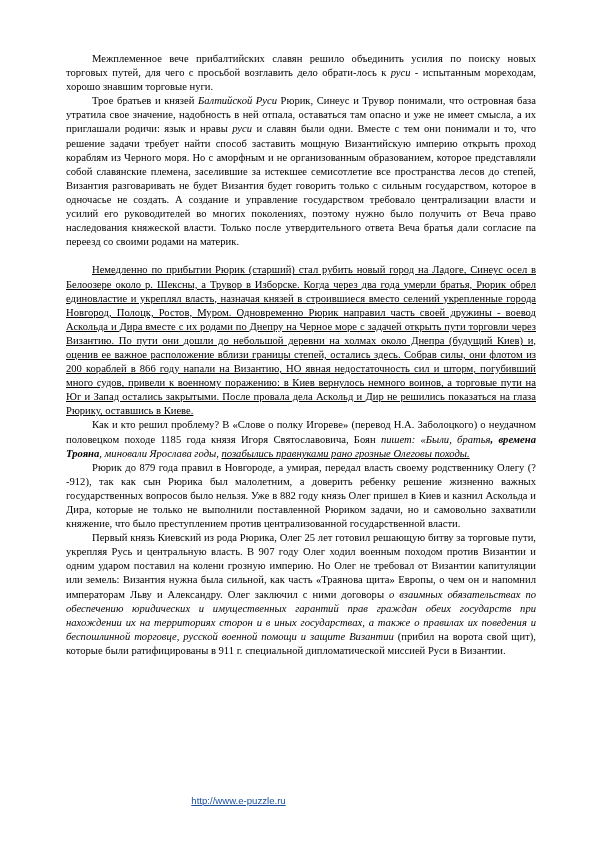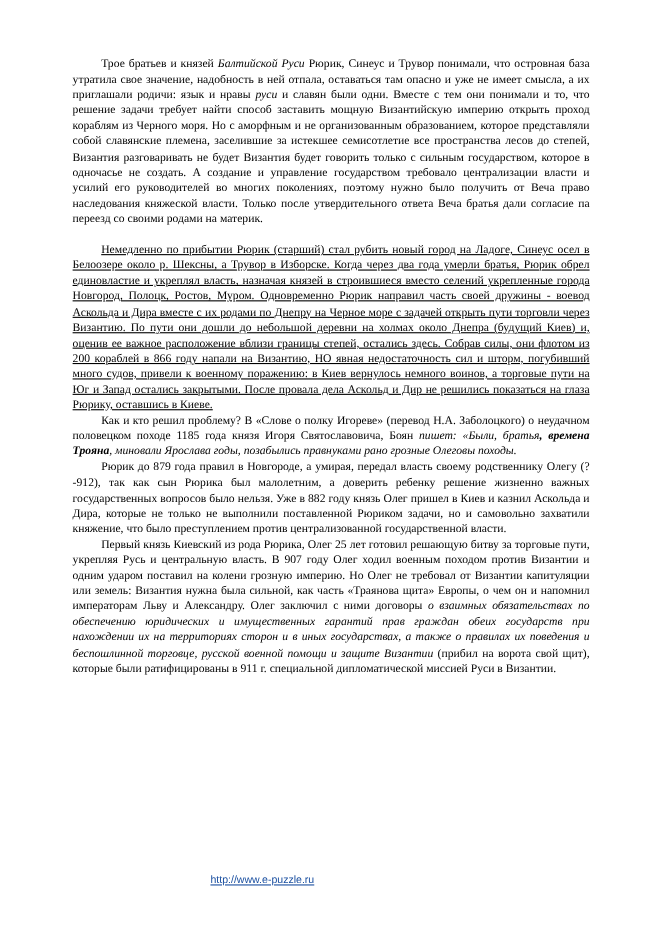--- a/index.html
+++ b/index.html
@@ -48,20 +48,21 @@
   }
   .it {
     font-style: italic;
   }
   .bi {
     font-style: italic;
     font-weight: bold;
   }
   .uit {
     font-style: italic;
+    text-decoration: underline;
   }
   .footer-link-wrap {
     position: absolute;
     left: 0;
     top: 790px;
     width: 477px;
     text-align: center;
   }
   a.footer-link {
     font-family: "Liberation Sans", "DejaVu Sans", sans-serif;
@@ -70,20 +71,21 @@
     text-decoration: underline;
   }
 </style>
 </head>
 <body>
 
 <div class="page">
 
   <div class="text-body">
 
+  <p class="para"><span>Межплеменное вече прибалтийских славян решило объединить усилия по поиску новых торговых путей, для чего с просьбой возглавить дело обрати-лось к </span><span class="it">руси</span><span> - испытанным мореходам, хорошо знавшим торговые нуги.</span></p>
       <p class="para"><span>Трое братьев и князей </span><span class="it">Балтийской Руси</span><span> Рюрик, Синеус и Трувор понимали, что островная база утратила свое значение, надобность в ней отпала, оставаться там опасно и уже не имеет смысла, а их приглашали родичи: язык и нравы </span><span class="it">руси</span><span> и славян были одни. Вместе с тем они понимали и то, что решение задачи требует найти способ заставить мощную Византийскую империю открыть проход кораблям из Черного моря. Но с аморфным и не организованным образованием, которое представляли собой славянские племена, заселившие за истекшее семисотлетие все пространства лесов до степей, Византия разговаривать не будет Византия будет говорить только с сильным государством, которое в одночасье не создать. А создание и управление государством требовало централизации власти и усилий его руководителей во многих поколениях, поэтому нужно было получить от Веча право наследования княжеской власти. Только после утвердительного ответа Веча братья дали согласие па переезд со своими родами на материк.</span></p>
       <p class="para gap-before"><span>Немедленно по прибытии Рюрик (старший) стал рубить новый город на Ладоге, Синеус осел в Белоозере около р. Шексны, а Трувор в Изборске. Когда через два года умерли братья, Рюрик обрел единовластие и укреплял власть, назначая князей в строившиеся вместо селений укрепленные города Новгород, Полоцк, Ростов, Муром. Одновременно Рюрик направил часть своей дружины - воевод Аскольда и Дира вместе с их родами по Днепру на Черное море с задачей открыть пути торговли через Византию. По пути они дошли до небольшой деревни на холмах около Днепра (будущий Киев) и, оценив ее важное расположение вблизи границы степей, остались здесь. Собрав силы, они флотом из 200 кораблей в 866 году напали на Византию, НО явная недостаточность сил и шторм, погубивший много судов, привели к военному поражению: в Киев вернулось немного воинов, а торговые пути на Юг и Запад остались закрытыми. После провала дела Аскольд и Дир не решились показаться на глаза Рюрику, оставшись в Киеве.</span></p>
       <p class="para"><span>Как и кто решил проблему? В «Слове о полку Игореве» (перевод Н.А. Заболоцкого) о неудачном половецком походе 1185 года князя Игоря Святославовича, Боян </span><span class="it">пишет:</span><span> </span><span class="it">«Были, братья</span><span class="bi">, времена Трояна</span><span class="it">, миновали Ярослава годы, </span><span class="uit">позабылись правнуками рано грозные Олеговы походы.</span></p>
       <p class="para"><span>Рюрик до 879 года правил в Новгороде, а умирая, передал власть своему родственнику Олегу (?-912), так как сын Рюрика был малолетним, а доверить ребенку решение жизненно важных государственных вопросов было нельзя. Уже в 882 году князь Олег пришел в Киев и казнил Аскольда и Дира, которые не только не выполнили поставленной Рюриком задачи, но и самовольно захватили княжение, что было преступлением против централизованной государственной власти.</span></p>
       <p class="para"><span>Первый князь Киевский из рода Рюрика, Олег 25 лет готовил решающую битву за торговые пути, укрепляя Русь и центральную власть. В 907 году Олег ходил военным походом против Византии и одним ударом поставил на колени грозную империю. Но Олег не требовал от Византии капитуляции или земель: Византия нужна была сильной, как часть «Траянова щита» Европы, о чем он и напомнил императорам Льву и Александру. Олег заключил с ними договоры </span><span class="it">о взаимных обязательствах по обеспечению юридических и имущественных гарантий прав граждан обеих государств при нахождении их на территориях сторон и в иных государствах, а также о правилах их поведения и беспошлинной торговце, русской военной помощи и защите Византии</span><span> (прибил на ворота свой щит), которые были ратифицированы в 911 г. специальной дипломатической миссией Руси в Византии.</span></p>
     </div>
 
   <div class="footer-link-wrap">
     <a class="footer-link" href="#">http://www.e-puzzle.ru</a>
   </div>

